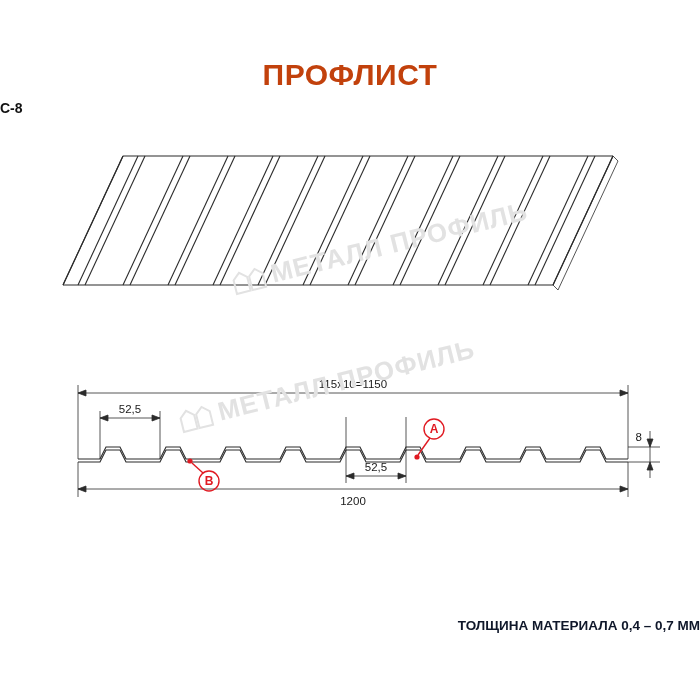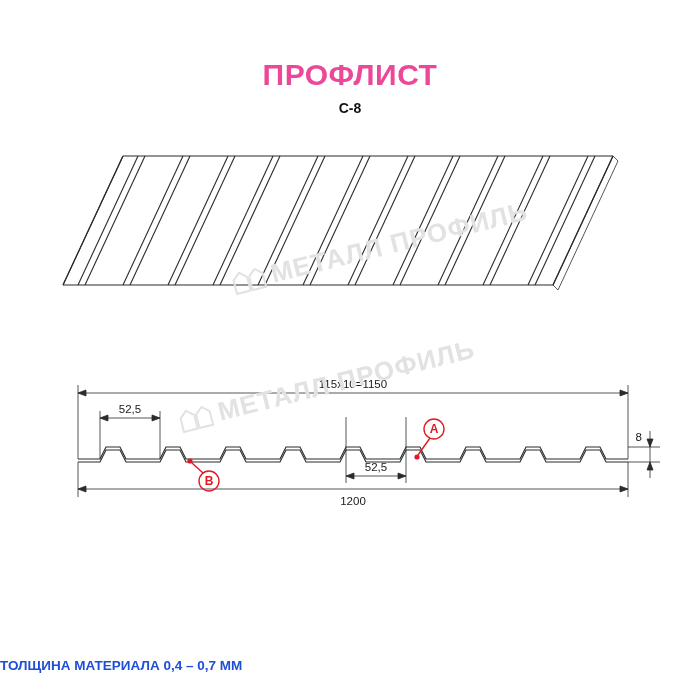--- a/index.html
+++ b/index.html
@@ -21,42 +21,40 @@
   }
   .title {
     position: absolute;
     top: 58px;
     left: 0;
     width: 700px;
     text-align: center;
     font-size: 30px;
     font-weight: bold;
     letter-spacing: 0.5px;
-    color: #ec4899;
+    color: #c2410c;
   }
   .subtitle {
     position: absolute;
     top: 100px;
     left: 0;
     width: 700px;
-    text-align: center;
     font-size: 14px;
     font-weight: bold;
     color: #111111;
   }
   .footer-note {
     position: absolute;
     top: 618px;
     left: 0;
     width: 700px;
-    text-align: left;
+    text-align: right;
     font-size: 13.5px;
     font-weight: bold;
-    color: #1d4ed8;
-    margin-top: 40px;
+    color: #0f172a;
   }
   .iso-wrap {
     position: absolute;
     left: 60px;
     top: 135px;
     width: 580px;
     height: 175px;
   }
   .section-wrap {
     position: absolute;

